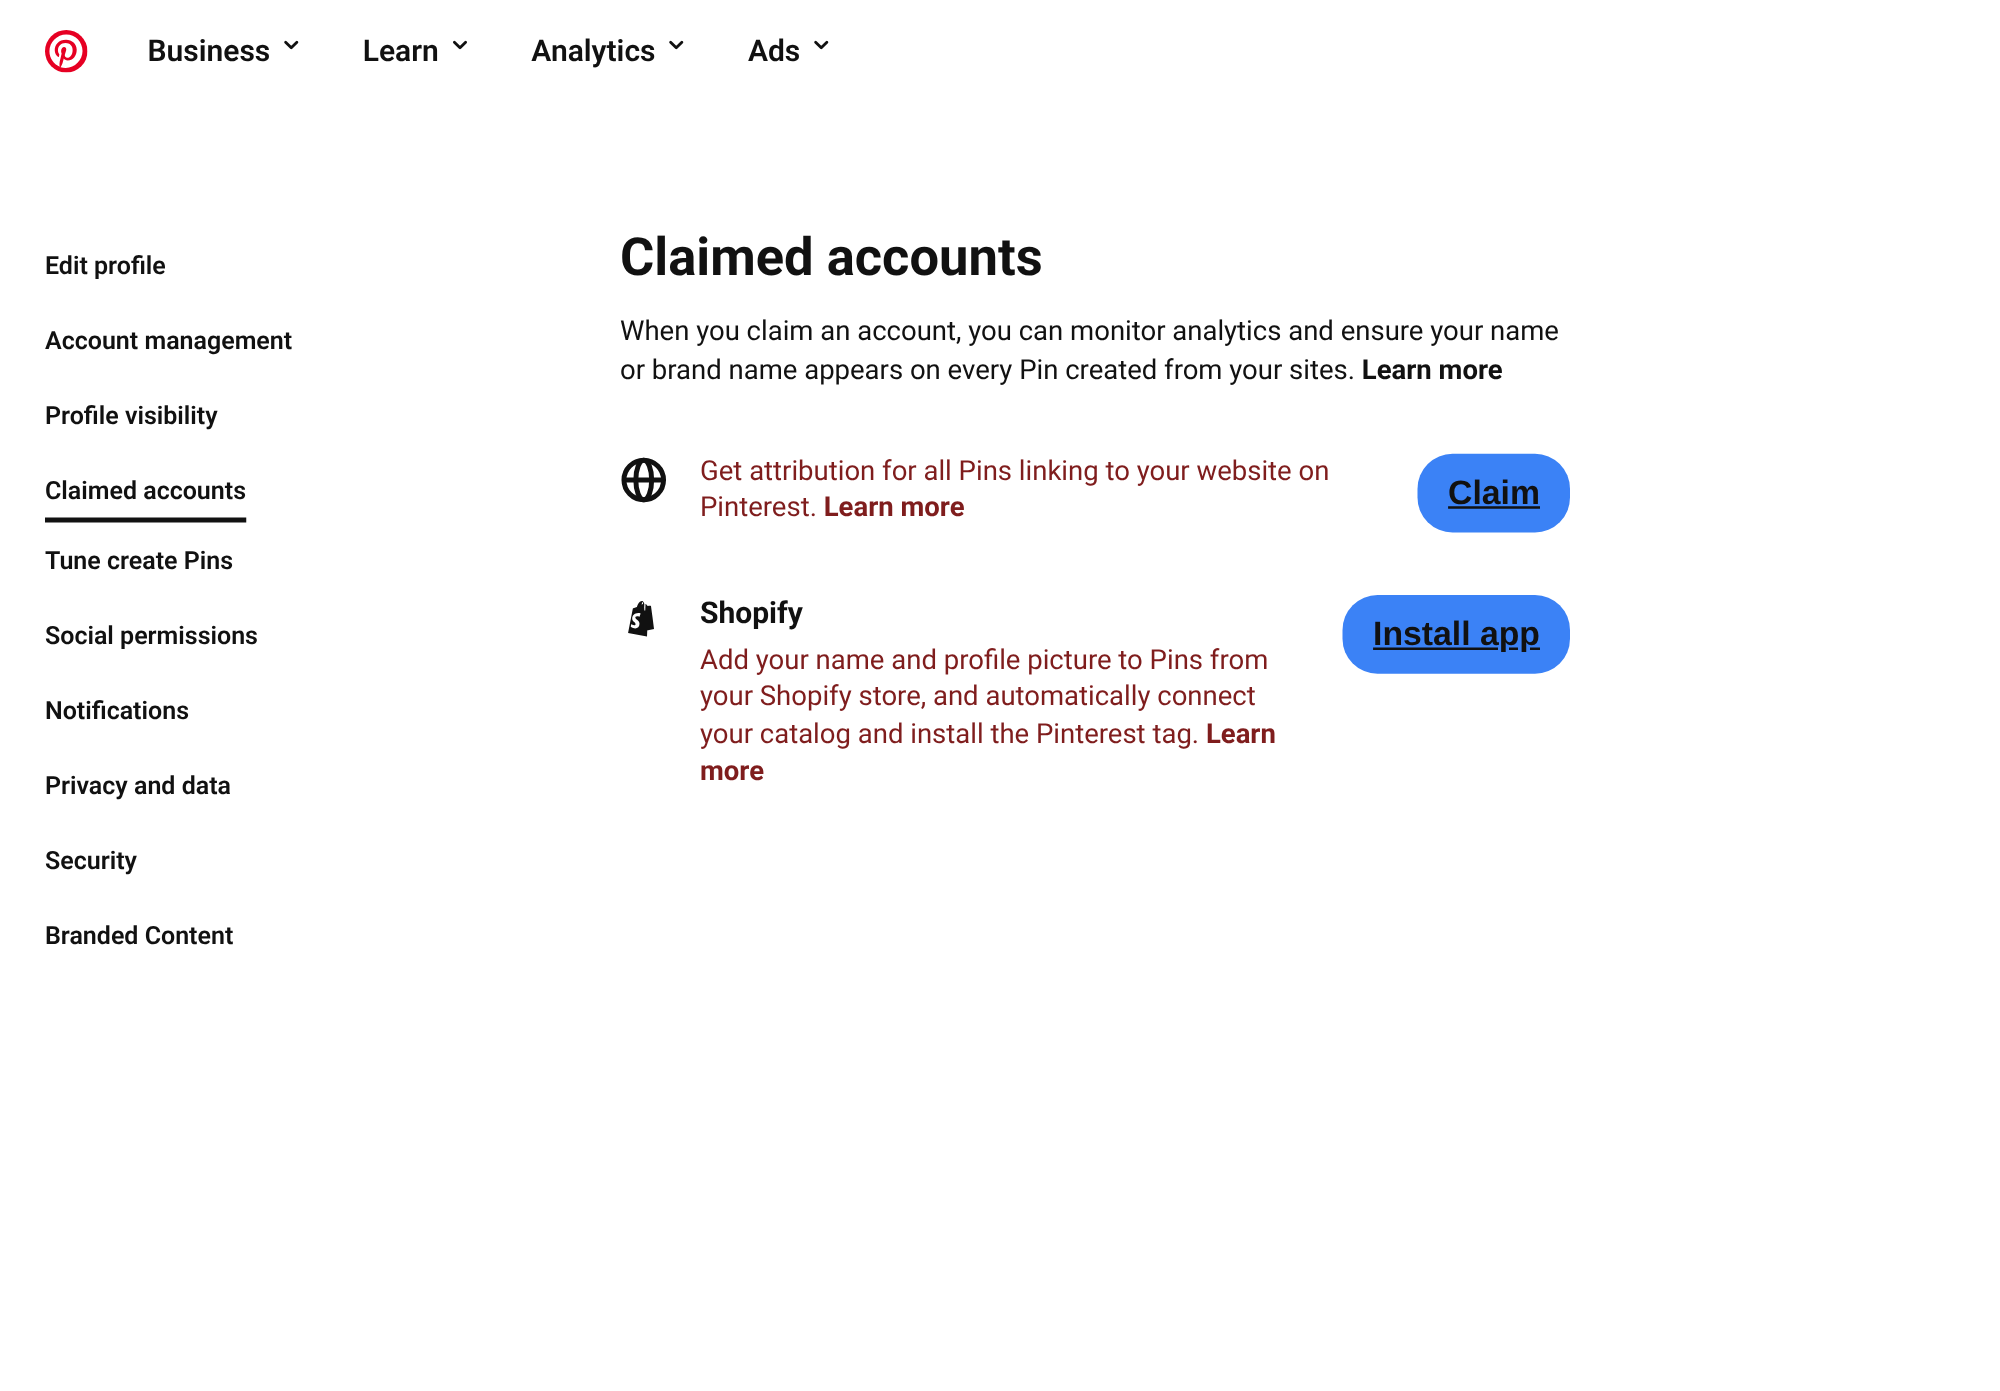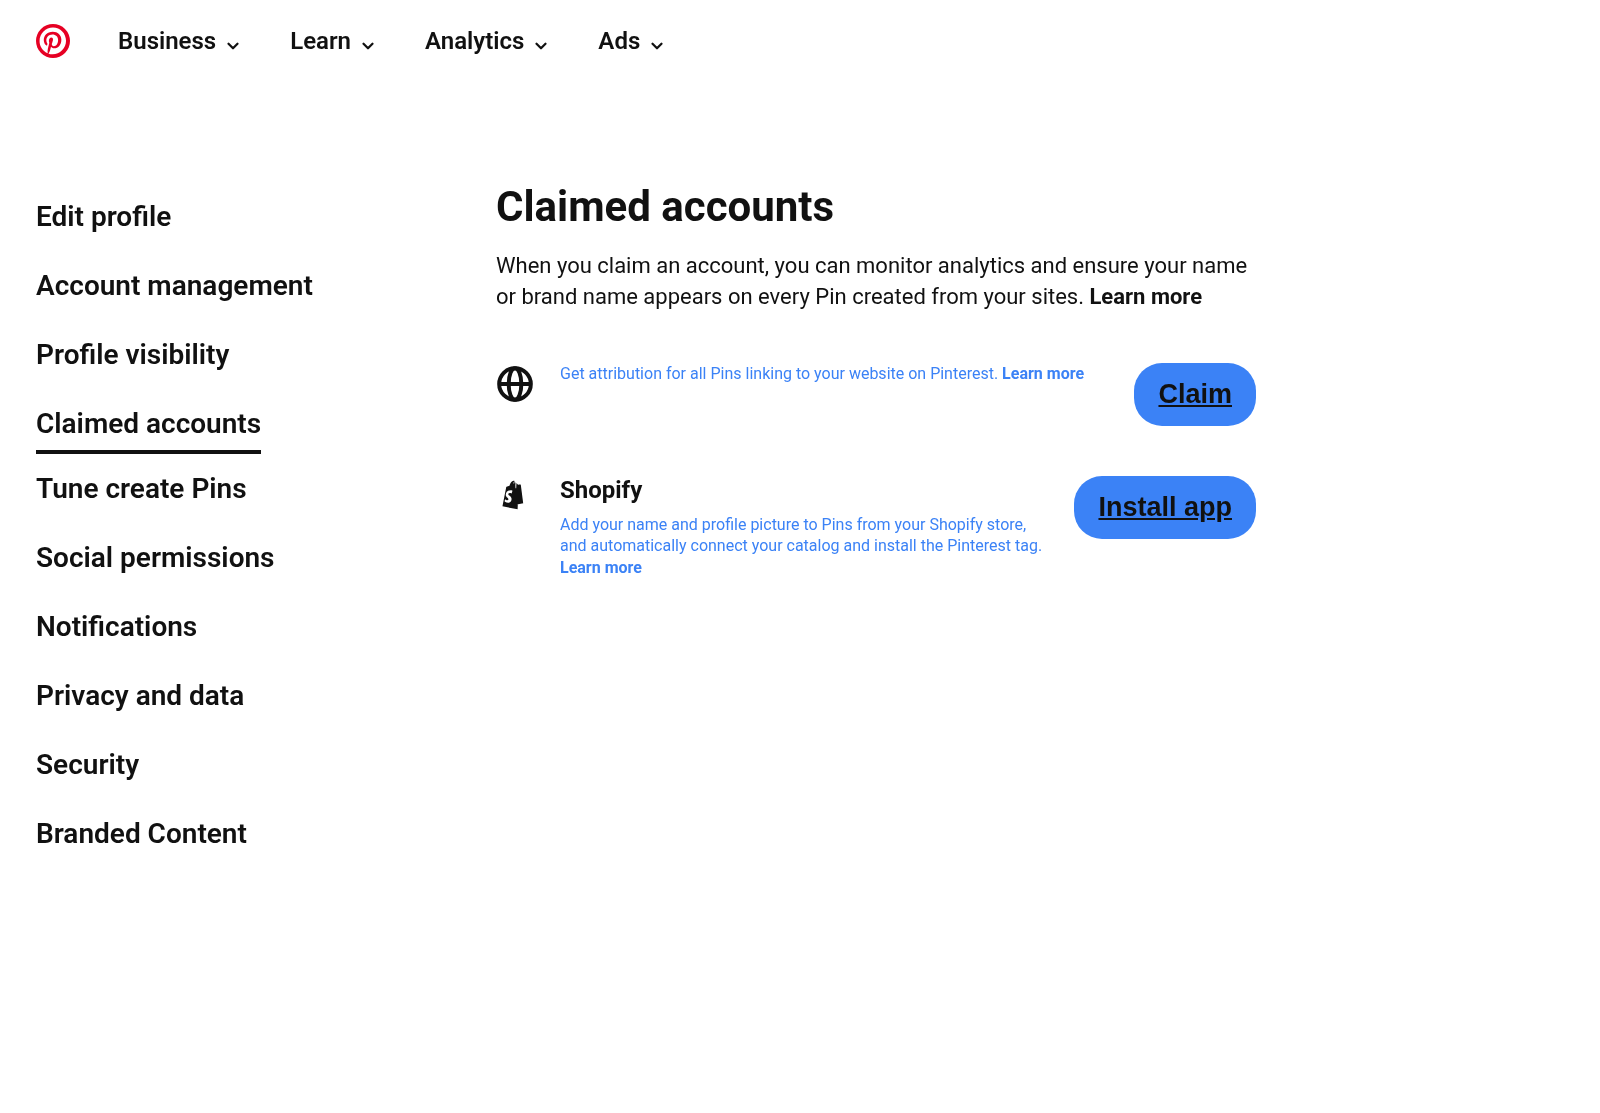--- a/index.html
+++ b/index.html
@@ -21,41 +21,41 @@
     }
     .logo {
       width: 34px;
       height: 34px;
       display: flex;
       align-items: center;
       justify-content: center;
     }
     .nav-item {
       display: flex;
-      align-items: flex-end;
+      align-items: flex-start;
       gap: 8px;
       font-size: 24px;
       font-weight: 600;
       cursor: pointer;
     }
     .chevron-svg {
       width: 18px;
       height: 18px;
     }
     .container {
       display: flex;
       padding: 0 36px;
       margin-top: 100px;
     }
     .sidebar {
       width: 460px;
       flex-shrink: 0;
     }
     .sidebar-item {
-      font-size: 28px;
+      font-size: 20px;
       font-weight: 600;
       padding: 18px 0;
       cursor: pointer;
       display: inline-block;
       width: auto;
     }
     .sidebar-item-wrapper {
       display: block;
     }
     .sidebar-item.active {
@@ -95,23 +95,23 @@
     }
     .account-content {
       flex: 1;
     }
     .account-title {
       font-size: 24px;
       font-weight: 700;
       margin-bottom: 10px;
     }
     .account-desc {
-      font-size: 16px;
+      font-size: 22px;
       line-height: 1.35;
-      color: #3b82f6;
+      color: #7f1d1d;
     }
     .action-button {
       background: #3b82f6;
       border: none;
       border-radius: 28px;
       padding: 16px 24px;
       font-size: 27px;
       font-weight: 600;
       cursor: pointer;
       flex-shrink: 0;

